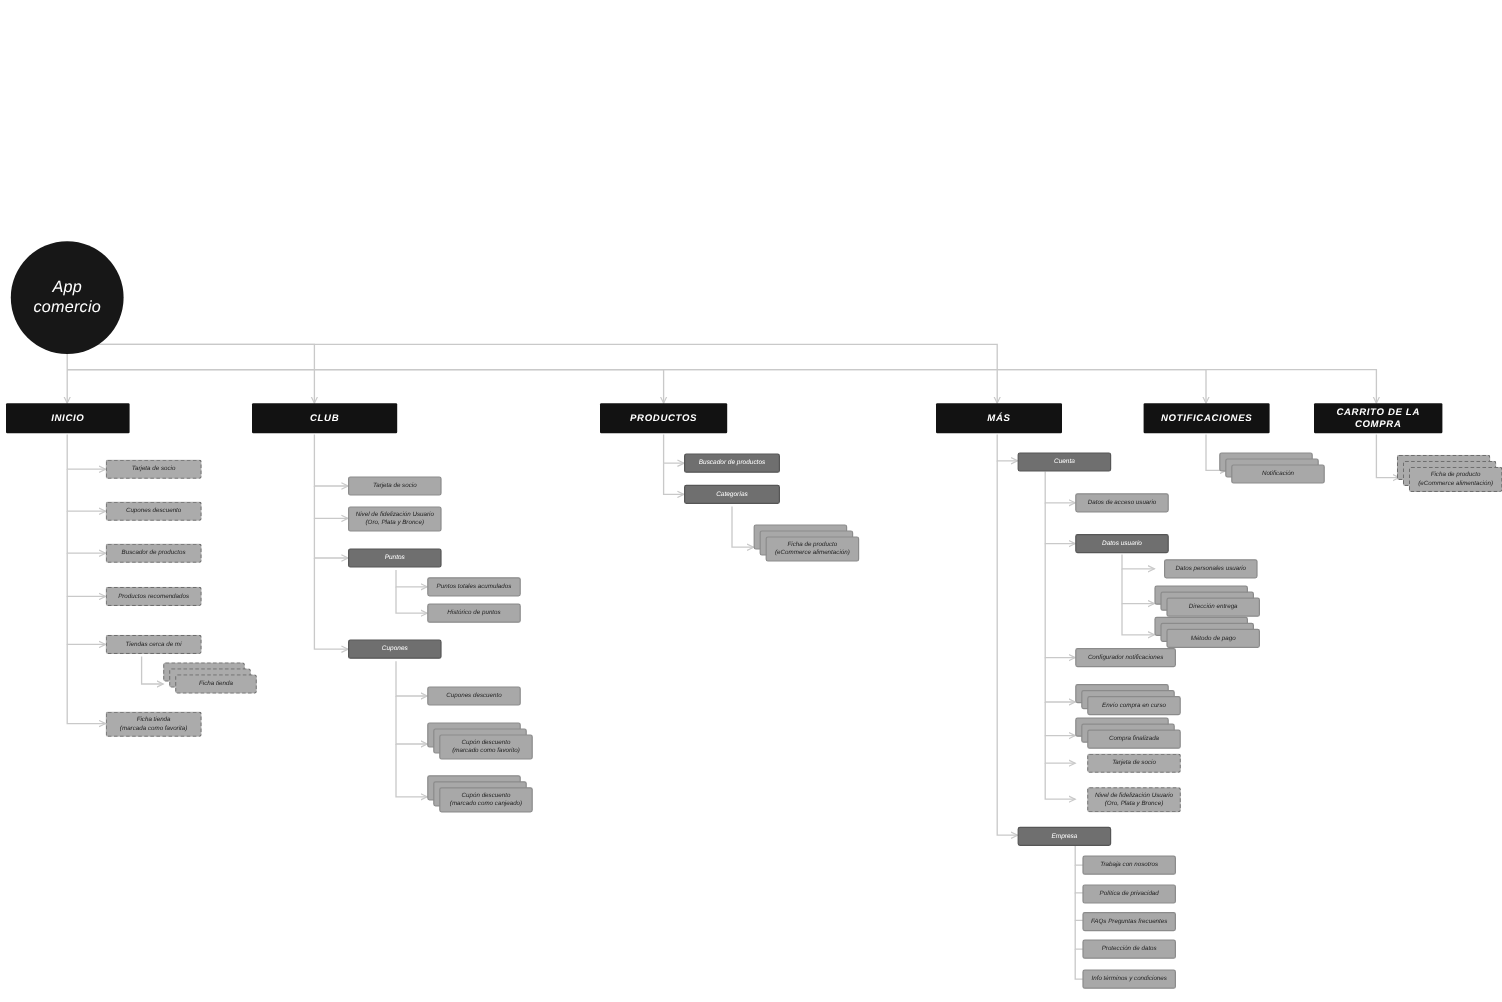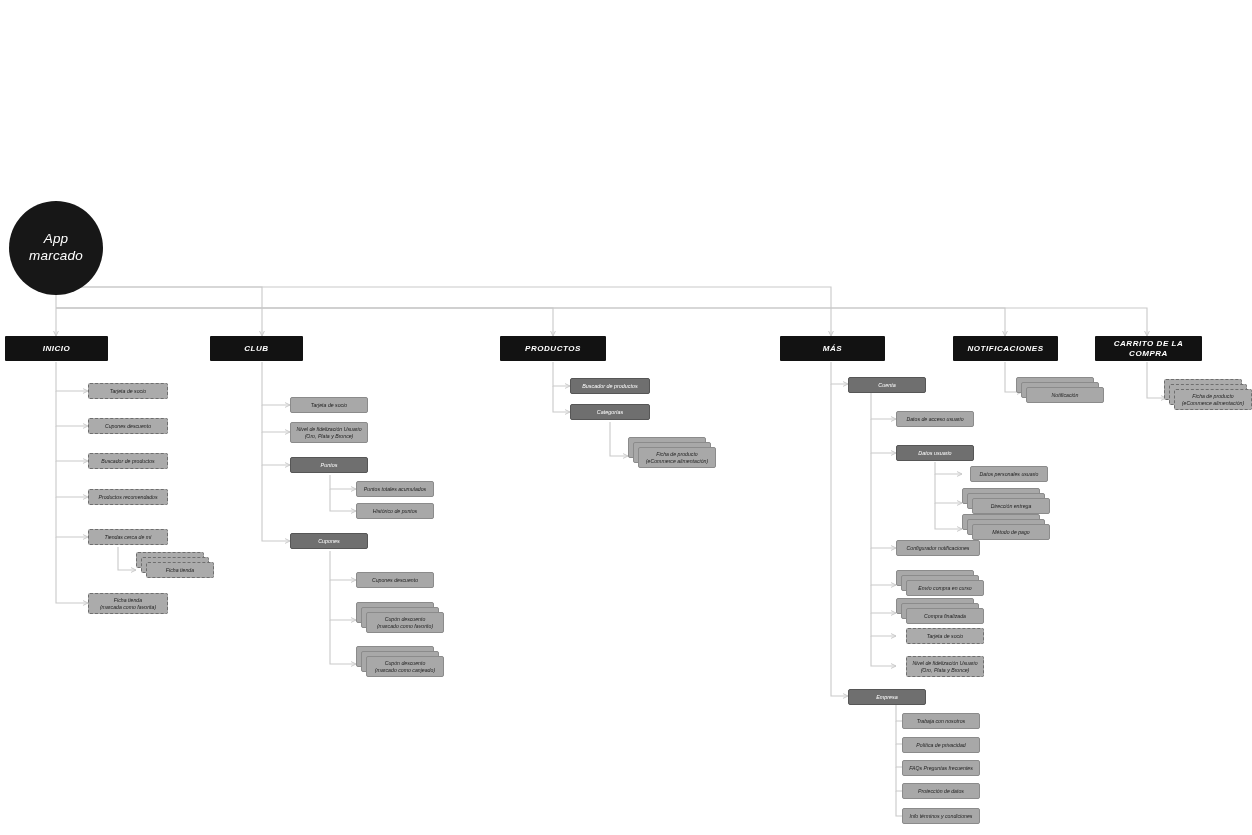--- a/index.html
+++ b/index.html
@@ -103,28 +103,28 @@
 
       <path d="M1005,362 L1005,392 L1022,392"></path>
 
       <path d="M1147,362 L1147,398 L1166,398"></path>
     </g>
   </svg>
 
   <div class="node root" style="left:9px;top:201px;">
     <div>
       <span class="lbl">App</span>
-      <span class="lbl">marcado</span>
+      <span class="lbl">comercio</span>
     </div>
   </div>
 
   <div class="node nav" style="left:5px;top:336px;width:103px;">
     <span>INICIO</span>
   </div>
-  <div class="node nav" style="left:210px;top:336px;width:93px;">
+  <div class="node nav" style="left:210px;top:336px;width:121px;">
     <span>CLUB</span>
   </div>
   <div class="node nav" style="left:500px;top:336px;width:106px;">
     <span>PRODUCTOS</span>
   </div>
   <div class="node nav" style="left:780px;top:336px;width:105px;">
     <span>MÁS</span>
   </div>
   <div class="node nav" style="left:953px;top:336px;width:105px;">
     <span>NOTIFICACIONES</span>

